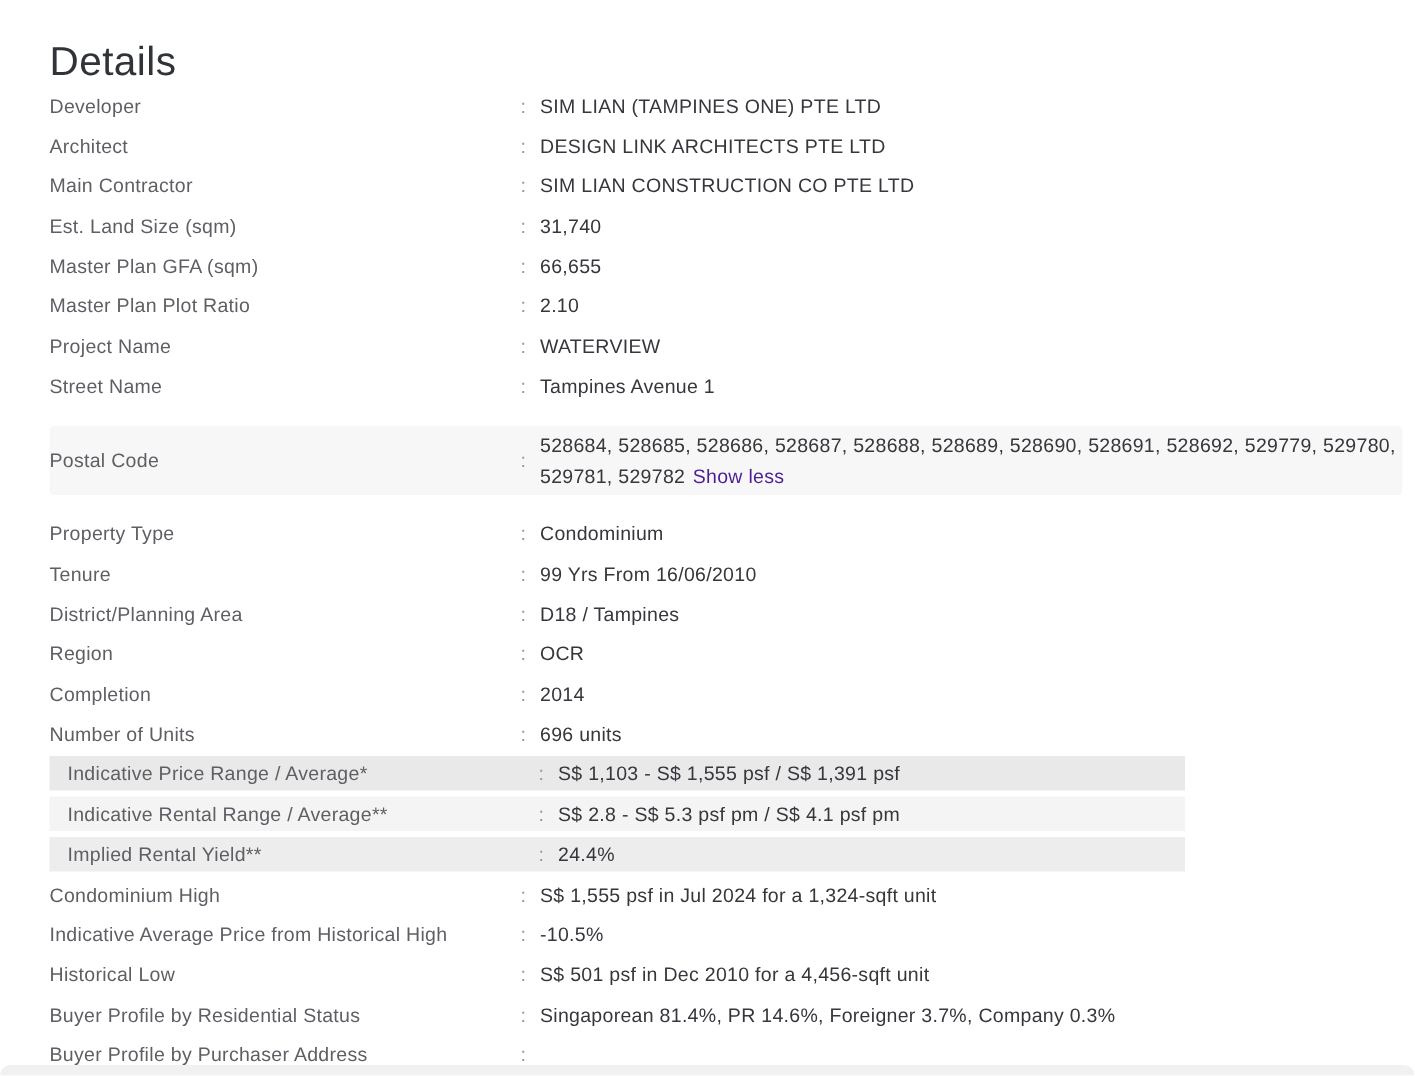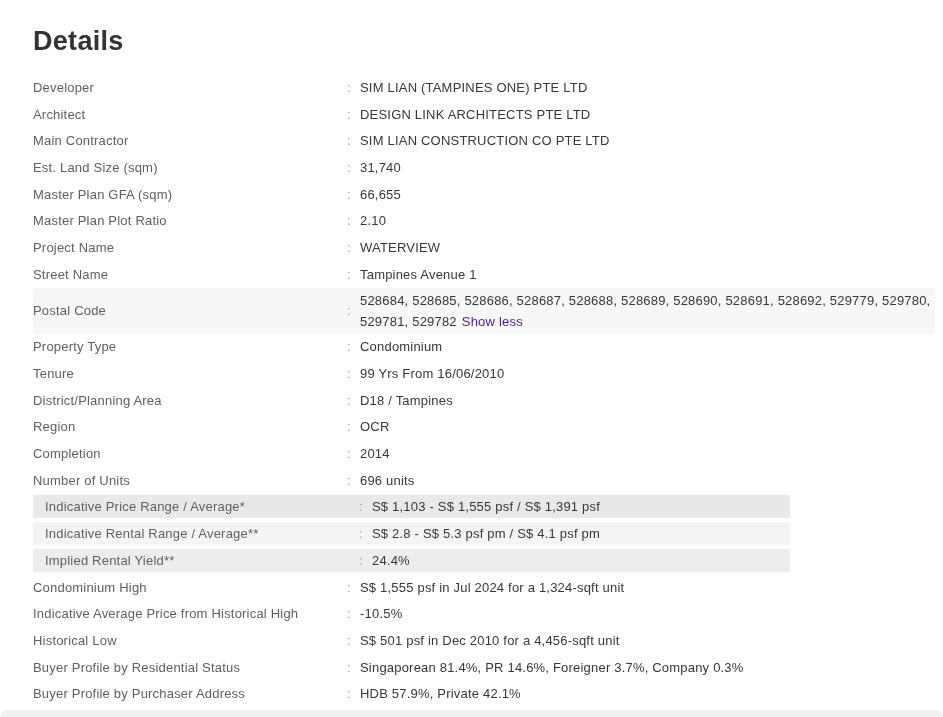--- a/index.html
+++ b/index.html
@@ -8,24 +8,23 @@
     background: #ffffff;
     font-family: "Liberation Sans", "DejaVu Sans", sans-serif;
     position: relative;
     overflow: hidden;
   }
   .container {
     padding: 26px 8px 0 33px;
   }
   .page-title {
     font-size: 27px;
-    font-weight: 700;
+    font-weight: 400;
     letter-spacing: 0.3px;
     color: #303338;
-    margin-bottom: 17px;
   }
   .details-table { width: 100%; }
   .row {
     display: flex;
     align-items: center;
     min-height: 26.7px;
     line-height: 21px;
     font-size: 13px;
     letter-spacing: 0.2px;
   }
@@ -51,21 +50,21 @@
     padding-left: 12px;
   }
   .row--s1 { background-image: linear-gradient(to right, #e9e9e9 0, #e9e9e9 757px, transparent 757px); }
   .row--s2 { background-image: linear-gradient(to right, #f4f4f4 0, #f4f4f4 757px, transparent 757px); }
   .row--s3 { background-image: linear-gradient(to right, #ededed 0, #ededed 757px, transparent 757px); }
   
   .row--postal {
     background: #f7f7f7;
     border-radius: 3px;
     padding: 2px 0;
-    margin: 0 0;
+    margin: 13px 0;
   }
   .show-less-link {
     color: #4c1d95;
     font-weight: 400;
     cursor: pointer;
     margin-left: 5px;
     white-space: nowrap;
   }
   .section-divider {
     position: absolute;
@@ -211,19 +210,18 @@
 
     <div class="row">
       <span class="row-label">Buyer Profile by Residential Status</span>
       <span class="row-colon">:</span>
       <span class="row-value">Singaporean 81.4%, PR 14.6%, Foreigner 3.7%, Company 0.3%</span>
     </div>
 
     <div class="row">
       <span class="row-label">Buyer Profile by Purchaser Address</span>
       <span class="row-colon">:</span>
-      <span class="row-value">HDB 57.9%, Private 42.1%</span>
     </div>
 
   </div>
 </div>
 
 <div class="section-divider"></div>
 
 </body></html>

